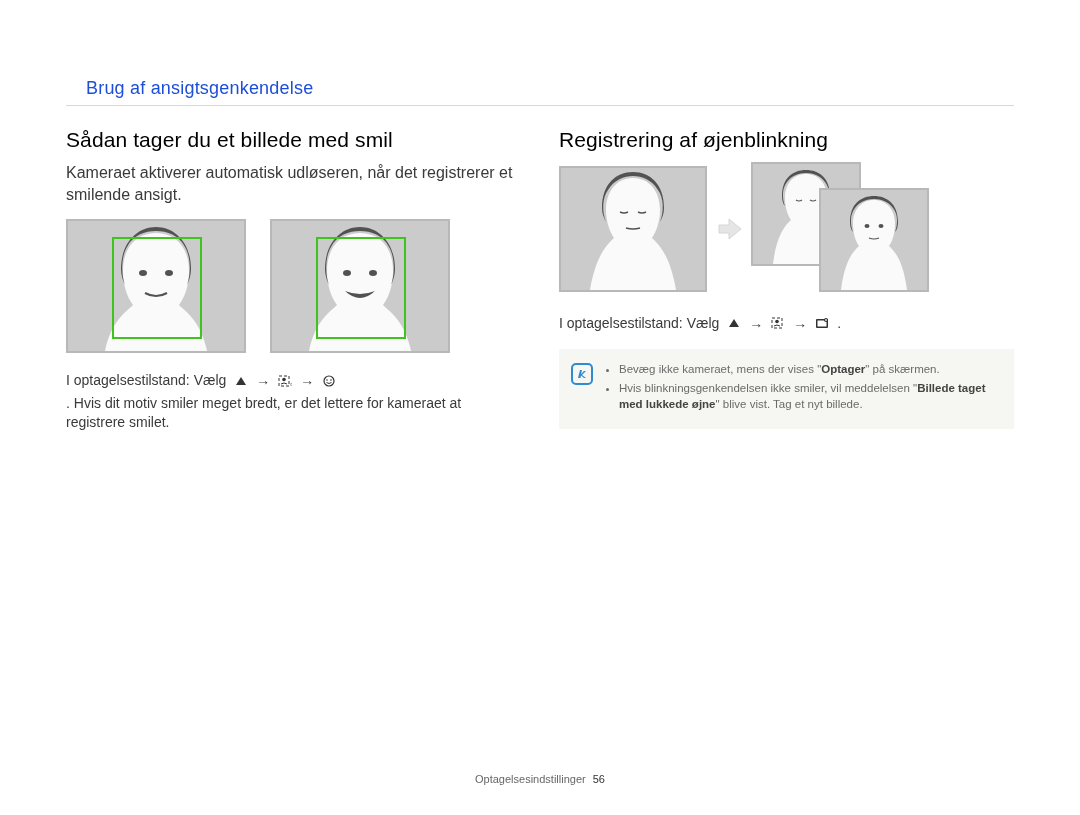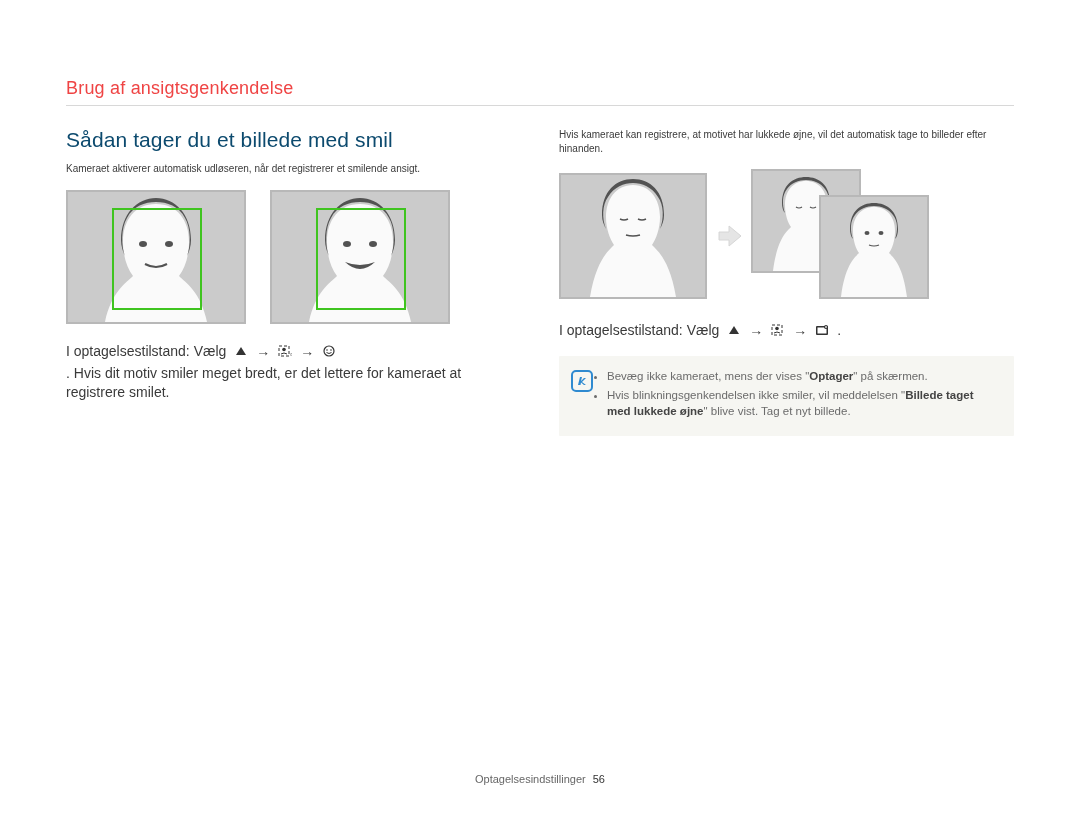--- a/index.html
+++ b/index.html
@@ -8,46 +8,47 @@
   height: 815px;
   background: #fff;
   font-family: "Helvetica Neue", Arial, sans-serif;
   color: #333;
   position: relative;
   padding: 78px 66px 0 66px;
 }
 .breadcrumb {
   font-size: 18px;
   font-weight: 300;
-  color: #ef4444;
+  color: #1d4ed8;
   letter-spacing: 0.2px;
   margin-bottom: 6px;
+  margin-left: 20px;
 }
 .divider {
   border: none;
   border-top: 1px solid #d8d8d8;
   margin-bottom: 22px;
 }
 .columns {
   display: flex;
   gap: 38px;
 }
 .col {
   flex: 1;
   min-width: 0;
 }
 .section-title {
   font-size: 21px;
   font-weight: 400;
-  color: #0c4a6e;
+  color: #000000;
   margin-bottom: 10px;
   letter-spacing: 0.1px;
 }
 .body-text {
-  font-size: 10px;
+  font-size: 16px;
   line-height: 1.35;
   color: #3a3a3a;
   margin-bottom: 14px;
 }
 .photo-row {
   display: flex;
   gap: 24px;
   margin-bottom: 18px;
 }
 .photo-box {
@@ -120,20 +121,21 @@
   border: 2px solid #b8b8b8;
   background: #cbcbcb;
   overflow: hidden;
   width: 110px;
   height: 104px;
 }
 .blink-back { left: 0; top: 0; }
 .blink-front { left: 68px; top: 26px; }
 .note-box {
   display: flex;
+  gap: 12px;
   background: #f6f6f2;
   padding: 12px 14px 14px 12px;
   border-radius: 1px;
 }
 .note-icon {
   width: 22px;
   height: 22px;
   flex-shrink: 0;
   border: 2px solid #2f8ad0;
   border-radius: 5px;
@@ -225,21 +227,21 @@
             <circle cx="5" cy="5" r="0.8" fill="#333"></circle>
             <circle cx="9" cy="5" r="0.8" fill="#333"></circle>
             <path d="M4.5 7.5 Q7 9.5 9.5 7.5" stroke="#333" stroke-width="1" fill="none"></path>
           </svg>
         </span>
       <span>. Hvis dit motiv smiler meget bredt, er det lettere for kameraet at registrere smilet.</span>
     </div>
   </div>
 
   <div class="col">
-    <p class="body-text">Hvis kameraet kan registrere, at motivet har lukkede øjne, vil det automatisk tage to billeder efter hinanden.</p>
+    <h2 class="section-title">Registrering af øjenblinkning</h2>
 
     <div class="blink-row">
       <div class="blink-single">
         <div class="face" style="width:102px;height:122px">
           <svg viewBox="0 0 102 122">
             <path d="M51 10 C34 10 24 24 24 42 C24 54 28 64 32 70 C26 76 14 86 8 122 L94 122 C88 86 76 76 70 70 C74 64 78 54 78 42 C78 24 68 10 51 10 Z" fill="#fafafa"></path>
             <path d="M20 40 C20 16 34 4 51 4 C68 4 82 16 82 40 C82 46 80 50 78 54 C82 44 82 30 76 22 C70 12 60 8 51 8 C42 8 32 12 26 22 C20 30 20 44 24 54 C22 50 20 46 20 40 Z" fill="#525252"></path>
             <path d="M38 44 Q42 46 46 44" stroke="#525252" stroke-width="1.5" fill="none"></path>
             <path d="M56 44 Q60 46 64 44" stroke="#525252" stroke-width="1.5" fill="none"></path>
             <path d="M44 60 Q51 62 58 60" stroke="#525252" stroke-width="1.5" fill="none"></path>

